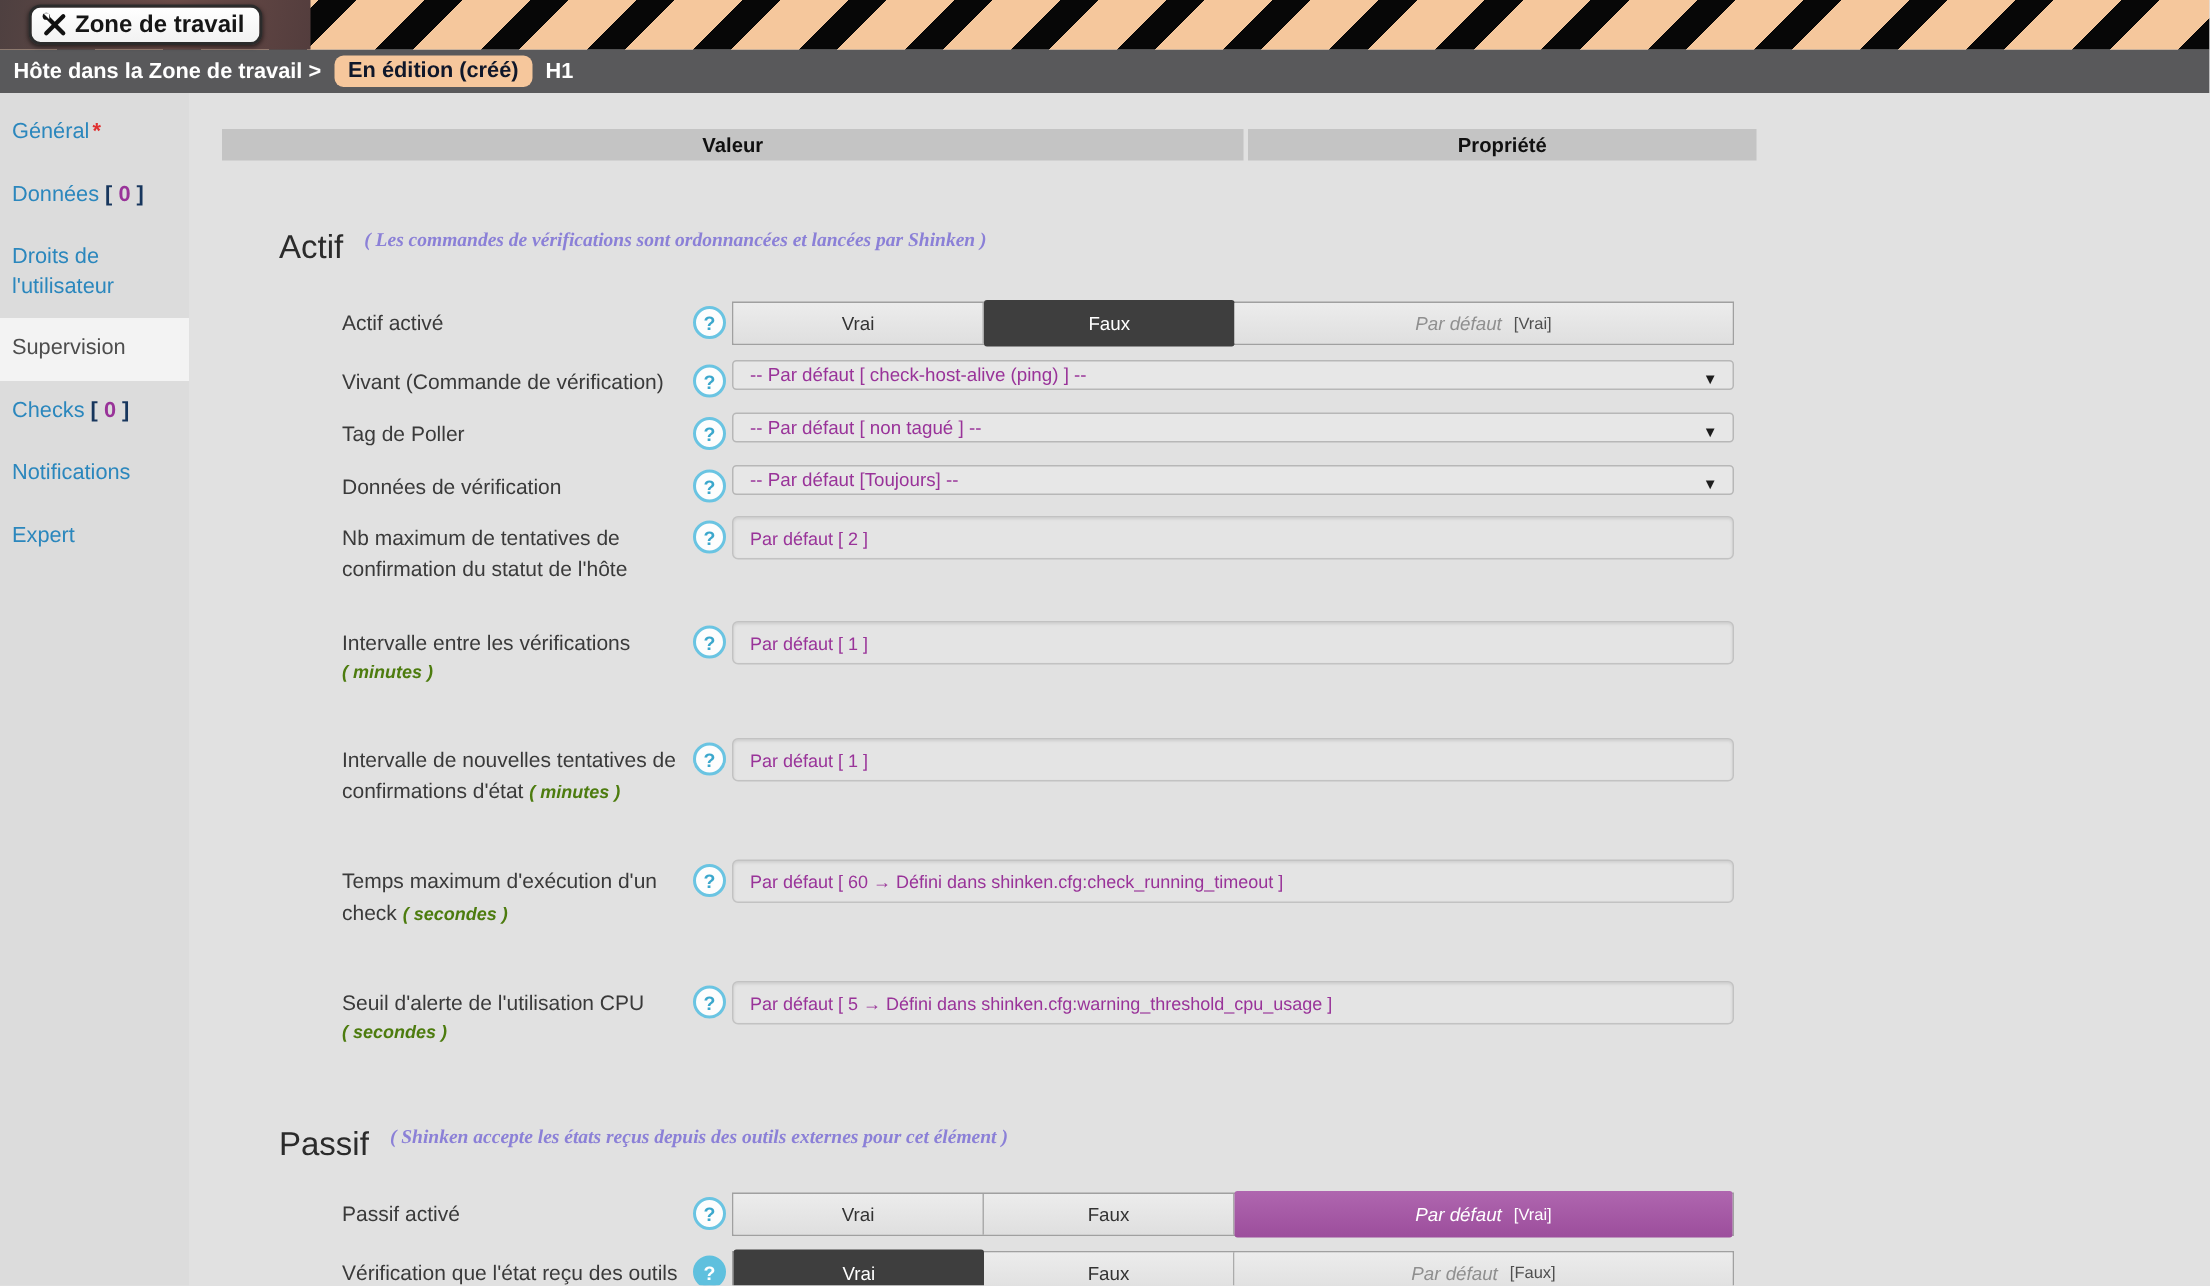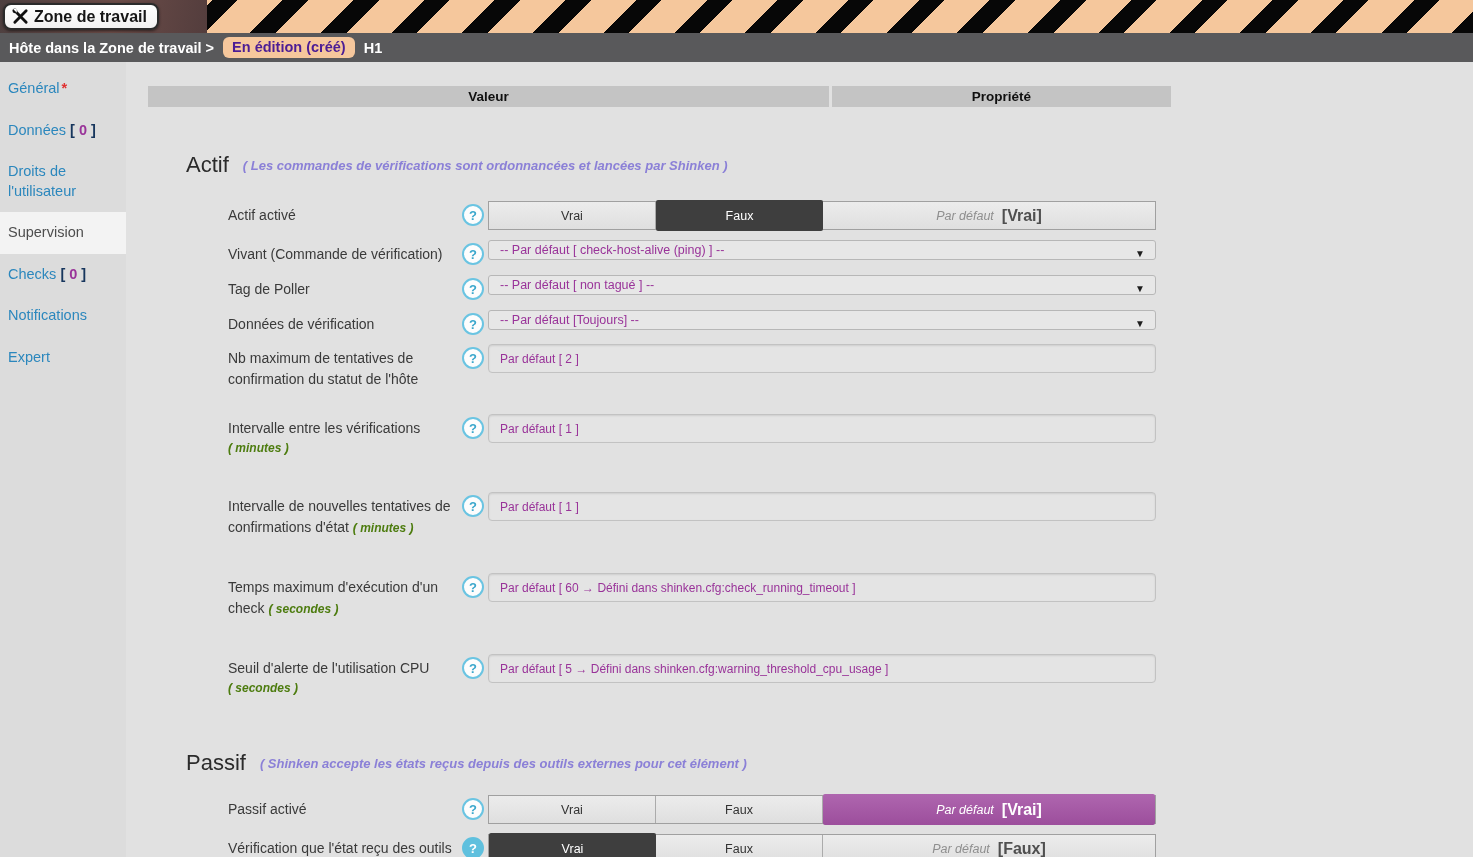--- a/index.html
+++ b/index.html
@@ -4,30 +4,30 @@
 <style>
   * { box-sizing: border-box; margin: 0; padding: 0; }
   html,body { width:1473px; height:857px; overflow:hidden; }
   body { font-family:"Liberation Sans", sans-serif; background:#e1e1e1; }
 
   
   .topbar { position:relative; height:33px;
     background: repeating-linear-gradient(135deg, #070707 0 18px, #f5c79c 18px 50px); }
   .topbar-left { position:absolute; left:0; top:0; width:207px; height:33px;
     background: linear-gradient(100deg,#4e4040 0%, #6b4c48 55%, #533d3d 100%); }
-  .app-button { position:absolute; left:3px; top:3px; height:27px;
+  .app-button { position:absolute; left:19px; top:3px; height:27px;
     background:linear-gradient(#ffffff,#f2f2f2); border:2px solid #2b2b2b; border-radius:8px;
     padding:0 10px 0 7px; display:flex; align-items:center; gap:5px;
     font-size:16px; font-weight:bold; color:#161616; box-shadow:0 1px 3px rgba(0,0,0,.55); cursor:pointer; }
   .app-button svg { display:block; }
 
   
   .breadcrumb { height:29px; background:#59595b; display:flex; align-items:center;
     padding:0 9px; gap:9px; color:#ffffff; font-size:14.5px; font-weight:bold; }
-  .crumb-badge { background:#f6c79c; color:#4c1d95; border-radius:6px; padding:2px 9px 3px; }
+  .crumb-badge { background:#f6c79c; color:#0f172a; border-radius:6px; padding:2px 9px 3px; }
 
   
   .layout { display:flex; height:795px; }
   .sidebar { width:126px; display:flex; flex-direction:row; background:#cdcdcd; }
   .nav { background:#dcdcdc; padding-top:6px; padding-bottom:14px; }
   .nav-item { padding:11px 6px 11px 8px; font-size:14.5px; color:#2b87bd; line-height:1.35; cursor:pointer; }
   .nav-item.active { background:#f3f3f3; color:#4d4d4d; }
   .req { color:#e03131; font-weight:bold; margin-left:2px; }
   .count-bracket { color:#17365d; font-weight:bold; }
   .count-num { color:#993399; font-weight:bold; }
@@ -35,22 +35,22 @@
 
   .main { flex:1; position:relative; background:#e1e1e1; overflow:hidden; }
 
   
   .col-headers { margin:24px 0 0 22px; display:flex; gap:3px; height:21px; }
   .col-cell { background:#c4c4c4; color:#101010; font-size:13.5px; font-weight:bold;
     display:flex; align-items:center; justify-content:center; }
   .col-prop { width:339px; } .col-val { width:681px; } .col-tpl { flex:1; }
 
   
-  .section-title { margin-left:60px; font-size:22px; color:#2b2b2b; display:flex; align-items:center; }
-  .section-note { margin-left:14px; font-size:13px; font-style:italic; color:#8b80d7; font-weight:bold; }
+  .section-title { margin-left:60px; font-size:22px; color:#2b2b2b; display:flex; align-items:flex-start; }
+  .section-note { margin-left:14px; font-size:13px; font-style:italic; color:#8b80d7; font-weight:bold;font-family:Liberation Serif, serif; }
   .sec-actif  { margin-top:45px; }
   .sec-passif { margin-top:53px; }
 
   .row { display:flex; align-items:flex-start; margin-left:102px; }
   .row-label { width:234px; font-size:14px; color:#3a3a3a; line-height:1.5; padding-top:4px; }
   .unit { font-size:12px; font-style:italic; color:#4d7c0f; font-weight:bold; }
   .unit.block { display:block; }
   .help { width:22px; height:22px; margin:3px 2px 0 0; border-radius:50%;
     border:2px solid #6ac4e2; background:#fdfdfd; color:#3ba7cc;
     font-size:13px; font-weight:bold; display:flex; align-items:center; justify-content:center;
@@ -61,21 +61,21 @@
   
   .toggle { display:flex; width:668px; height:29px; border:1px solid #a0a0a0;
     background:#e2e2e2; }
   .seg { display:flex; align-items:center; justify-content:center; gap:8px;
     font-size:12.5px; color:#333; border-right:1px solid #ababab; cursor:pointer;
     background:linear-gradient(#ececec,#dfdfdf); }
   .seg:last-child { border-right:none; }
   .seg-a, .seg-b { width:167px; }
   .seg-c { flex:1; }
   .seg .pd { font-style:italic; color:#8f8f8f; }
-  .seg .hint { font-size:16px; font-weight:bold; color:#4f4f4f; }
+  .seg .hint { font-size:11px; font-weight:normal; color:#4f4f4f; }
   .seg.sel-dark { background:#3e3e3e; color:#fff; margin:-2px 0; border:none; border-radius:2px; }
   .seg.sel-purple { background:linear-gradient(#af66af,#9c4e9c); color:#fff; margin:-2px 0;
     border:none; border-radius:2px; }
   .seg.sel-purple .pd, .seg.sel-purple .hint { color:#fff; }
 
   
   .select { width:668px; height:20px; border:1px solid #b7b7b7; border-radius:3px;
     background:#e7e7e7; color:#993399; font-size:12.5px; display:flex; align-items:center;
     padding:0 11px; position:relative; cursor:pointer; }
   .caret { position:absolute; right:10px; top:7px; font-size:10px; color:#1d1d1d; }

